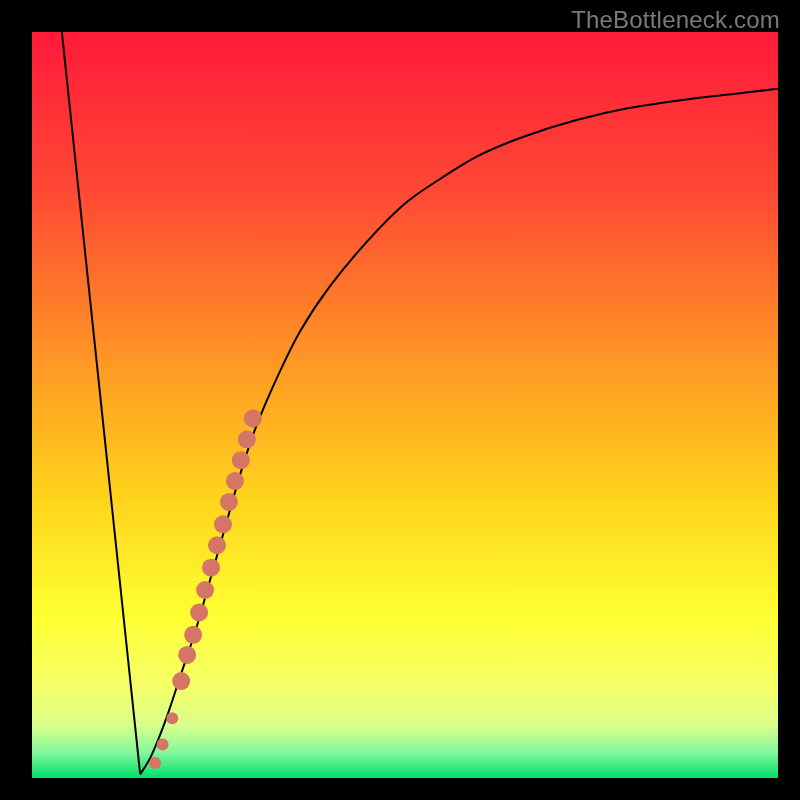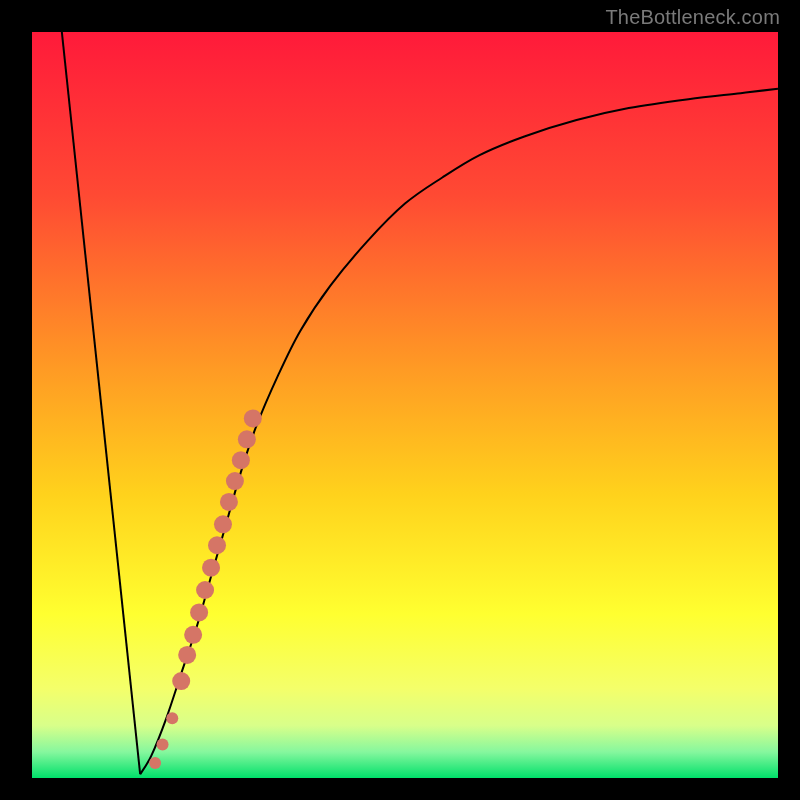--- a/index.html
+++ b/index.html
@@ -17,21 +17,21 @@
     top: 32px;
     width: 746px;
     height: 746px;
     background: #000;
   }
   .watermark {
     position: absolute;
     top: 6px;
     right: 20px;
     color: #7a7a7a;
-    font-size: 20px;
+    font-size: 24px;
     font-weight: 500;
     letter-spacing: 0.2px;
     user-select: none;
   }
   svg { display: block; }
 </style>
 </head>
 <body>
 
 <div class="watermark">TheBottleneck.com</div>

